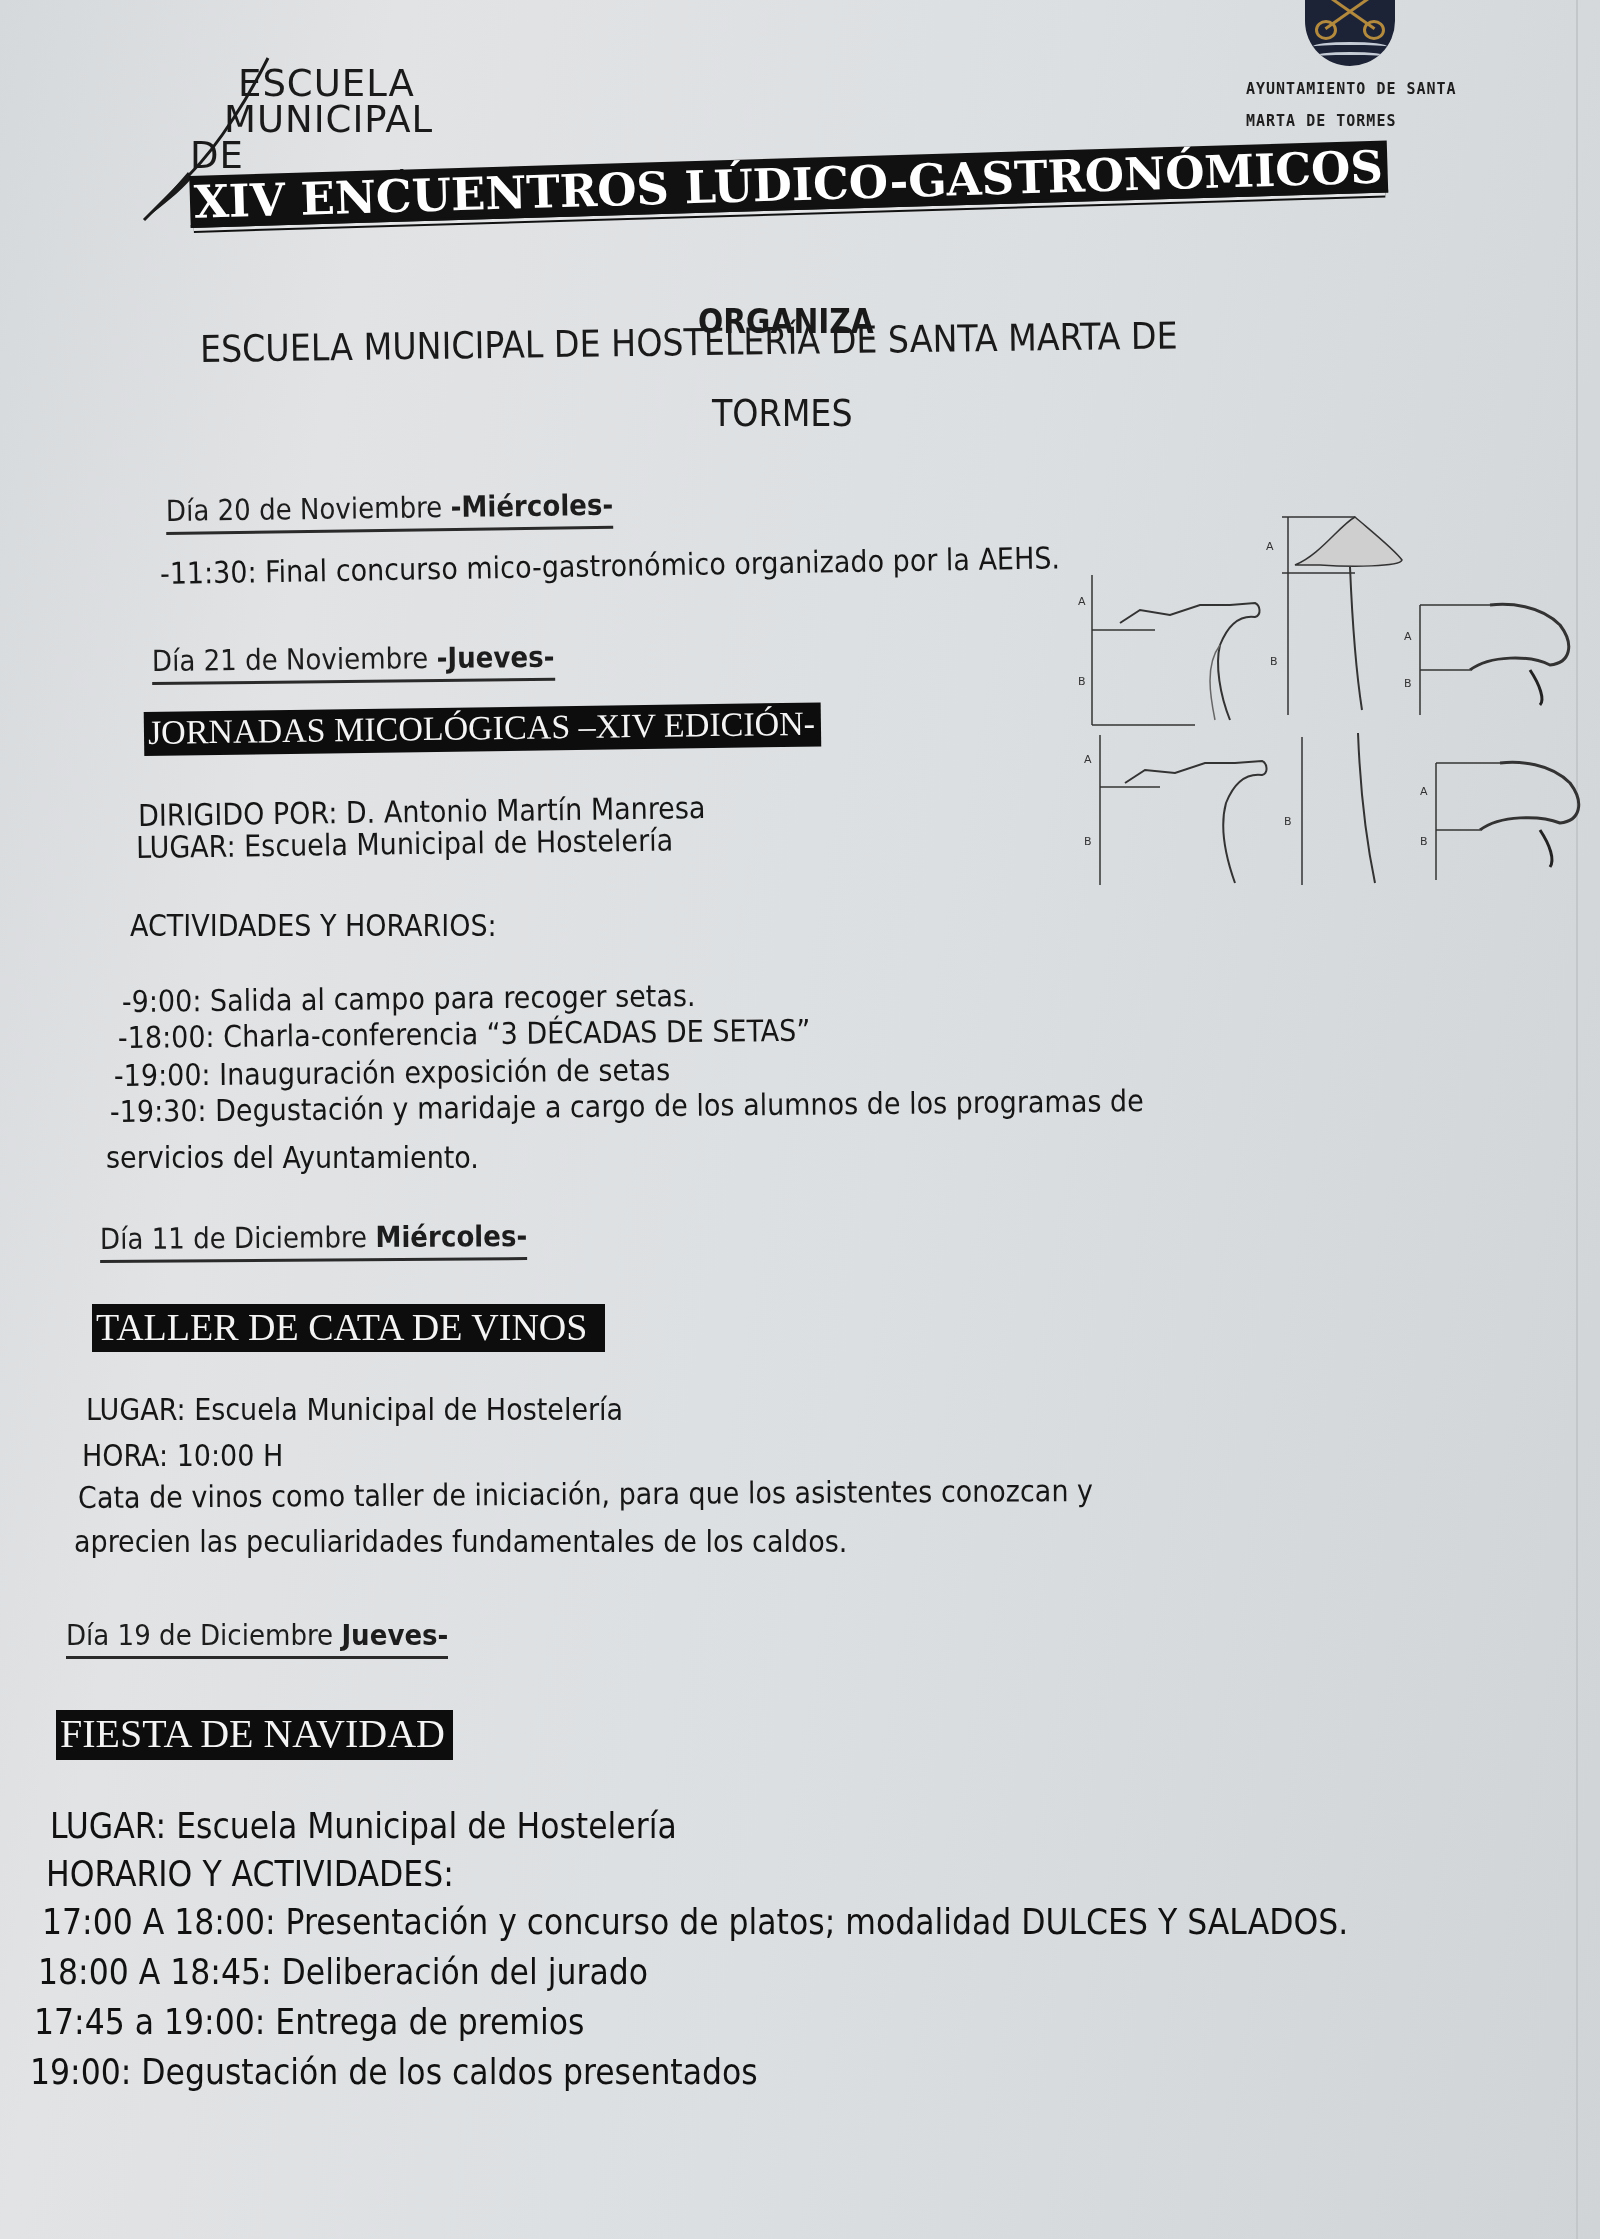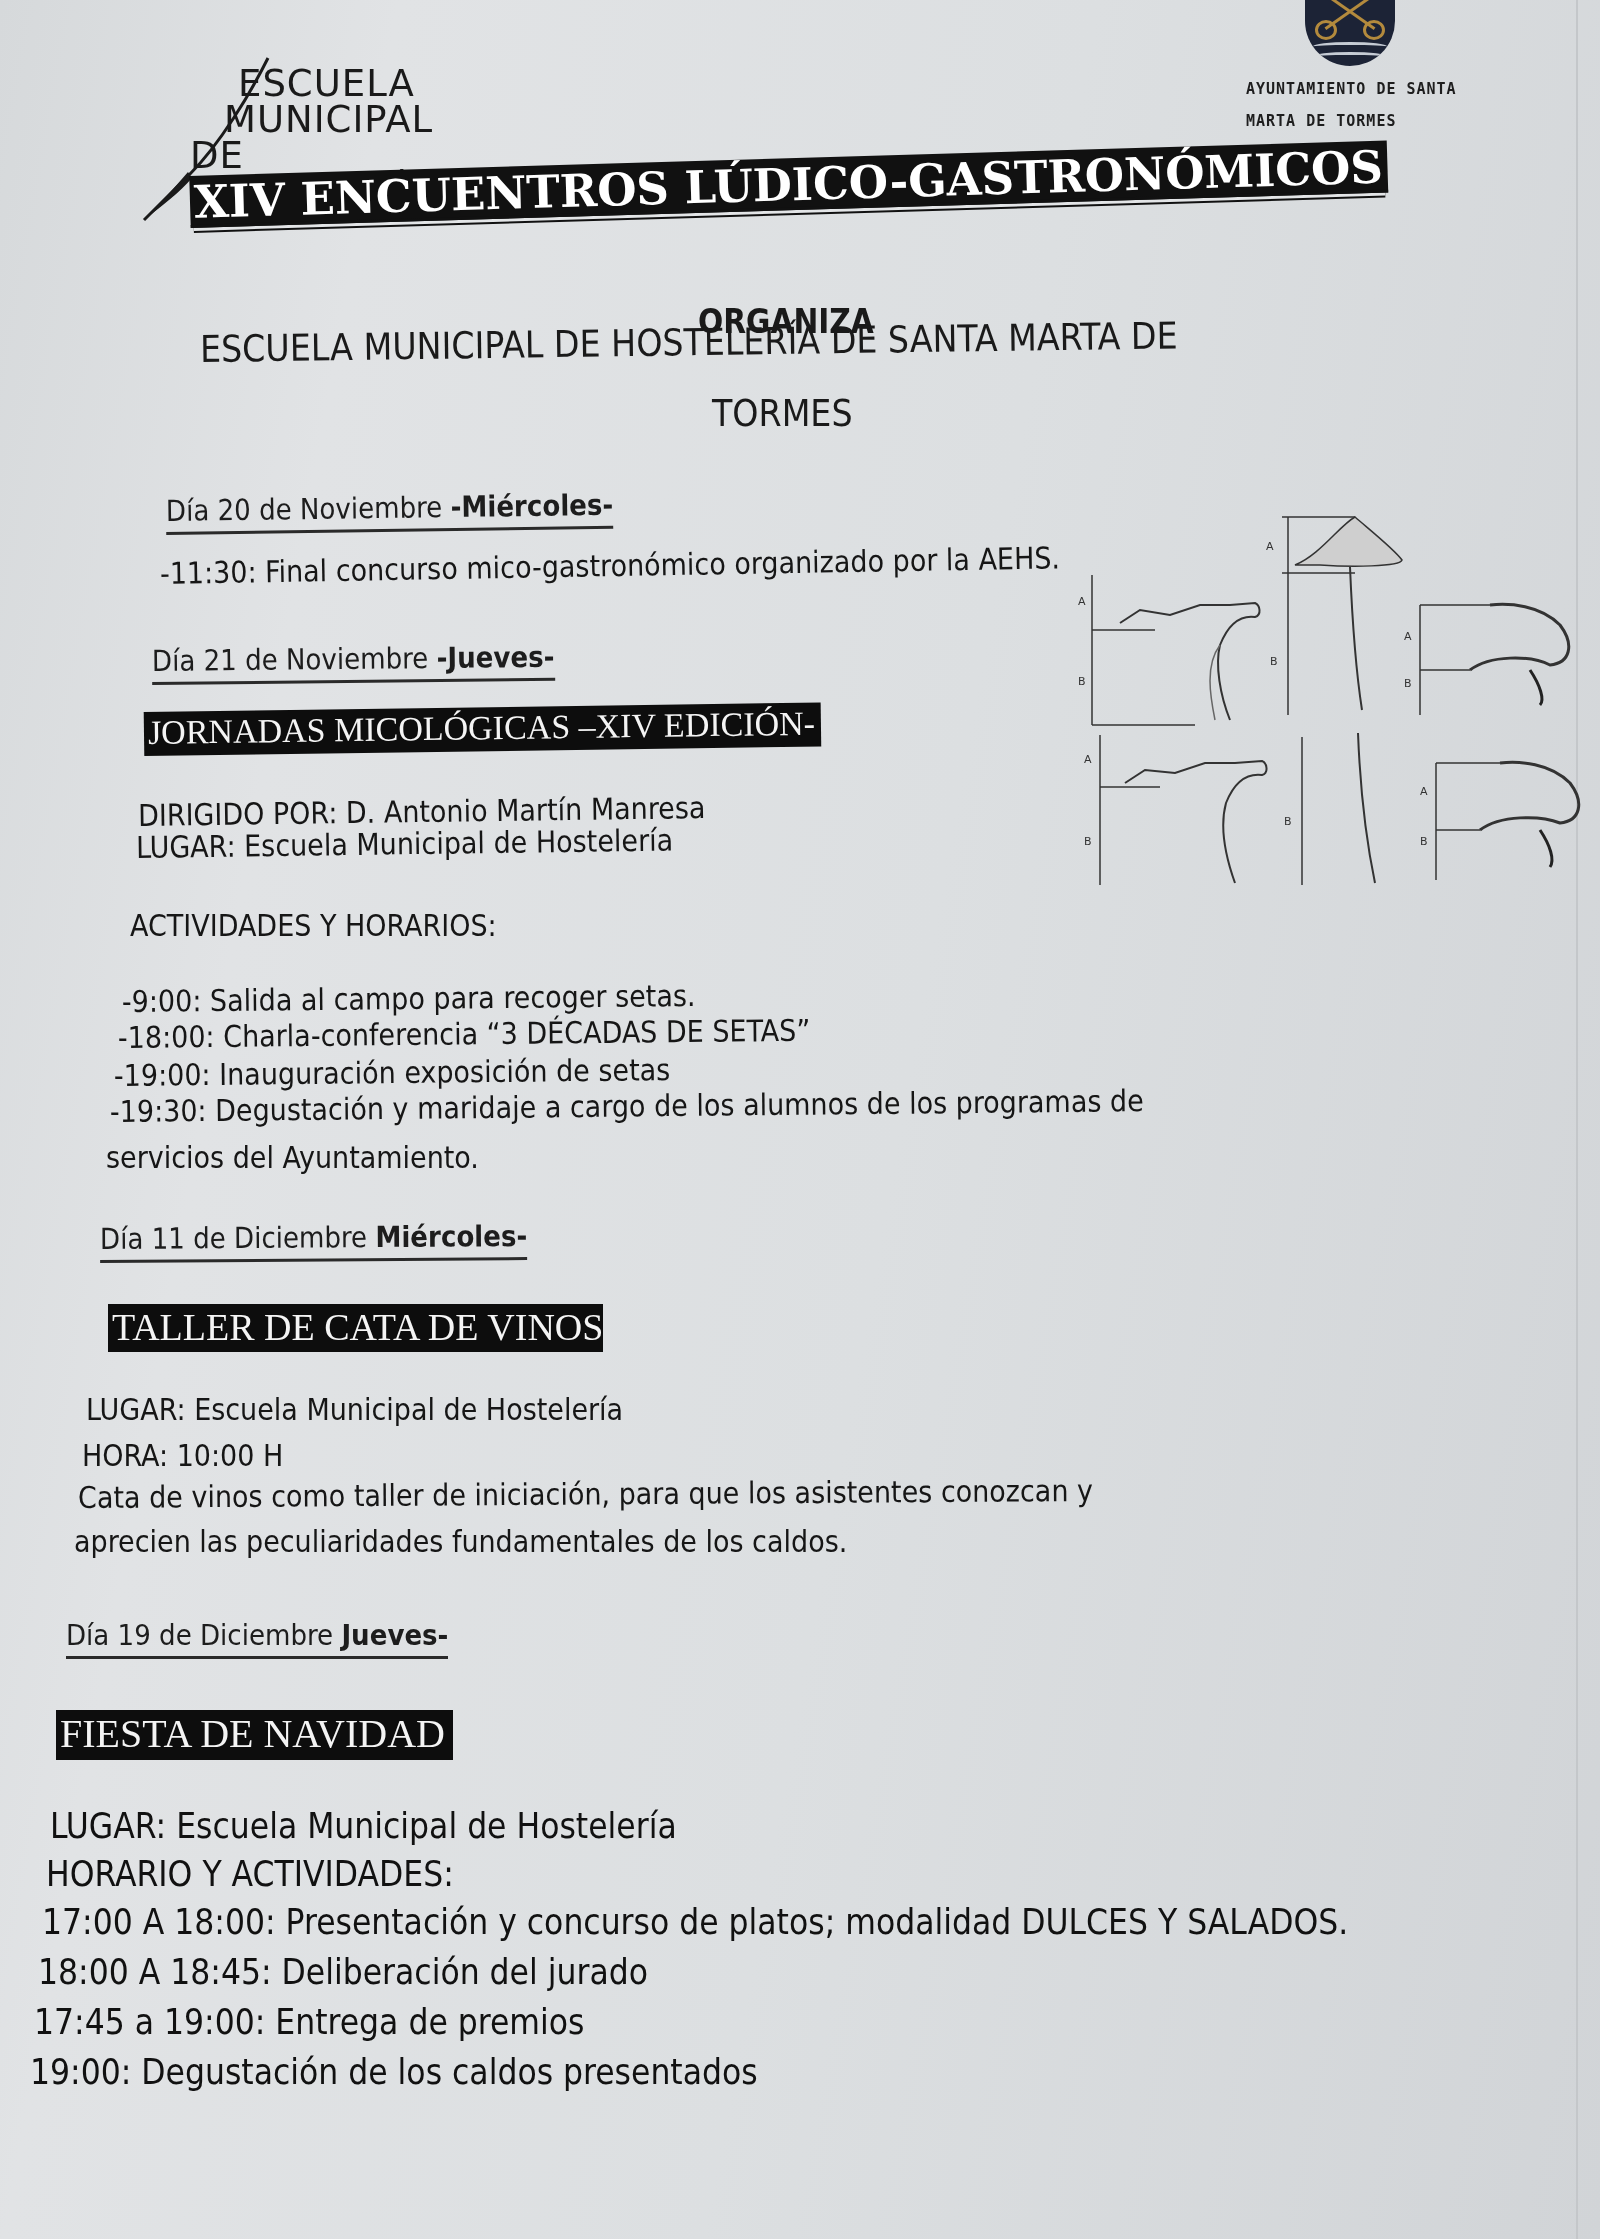--- a/index.html
+++ b/index.html
@@ -199,21 +199,21 @@
 
 <div class="abs body-line" style="left:122px; top:984px; transform: rotate(-0.6deg); transform-origin:left;">-9:00: Salida al campo para recoger setas.</div>
 <div class="abs body-line" style="left:118px; top:1020px; transform: rotate(-0.6deg); transform-origin:left;">-18:00: Charla-conferencia “3 DÉCADAS DE SETAS”</div>
 <div class="abs body-line" style="left:114px; top:1058px; transform: rotate(-0.6deg); transform-origin:left;">-19:00: Inauguración exposición de setas</div>
 <div class="abs body-line" style="left:110px; top:1094px; transform: rotate(-0.6deg); transform-origin:left;">-19:30: Degustación y maridaje a cargo de los alumnos de los programas de</div>
 <div class="abs body-line" style="left:106px; top:1140px;">servicios del Ayuntamiento.</div>
 
 <div class="abs day-head" style="left:100px; top:1222px; transform: rotate(-0.4deg); transform-origin:left;">
   <span>Día 11 de Diciembre  </span><b>Miércoles-</b>
 </div>
-<div class="section-banner" style="left:108px; top:1304px; font-size:38px; padding:4px 0 6px 4px;">TALLER DE CATA DE VINOS</div>
+<div class="section-banner" style="left:92px; top:1304px; font-size:38px; padding:4px 18px 6px 4px;">TALLER DE CATA DE VINOS</div>
 
 <div class="abs body-line" style="left:86px; top:1392px;">LUGAR: Escuela Municipal de Hostelería</div>
 <div class="abs body-line" style="left:82px; top:1438px;">HORA: 10:00 H</div>
 <div class="abs body-line" style="left:78px; top:1480px; transform: rotate(-0.4deg); transform-origin:left;">Cata de vinos como taller de iniciación, para que los asistentes conozcan y</div>
 <div class="abs body-line" style="left:74px; top:1524px;">aprecien las peculiaridades fundamentales de los caldos.</div>
 
 <div class="abs day-head" style="left:66px; top:1618px;">
   <span>Día 19 de Diciembre </span><b>Jueves-</b>
 </div>
 <div class="section-banner" style="left:56px; top:1710px; font-size:40px; padding:4px 8px 6px 4px;">FIESTA DE NAVIDAD</div>

